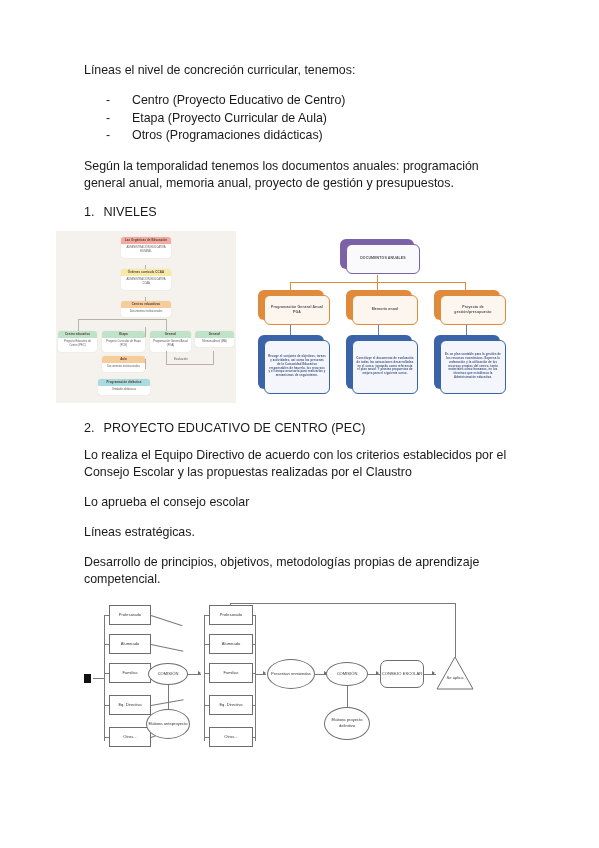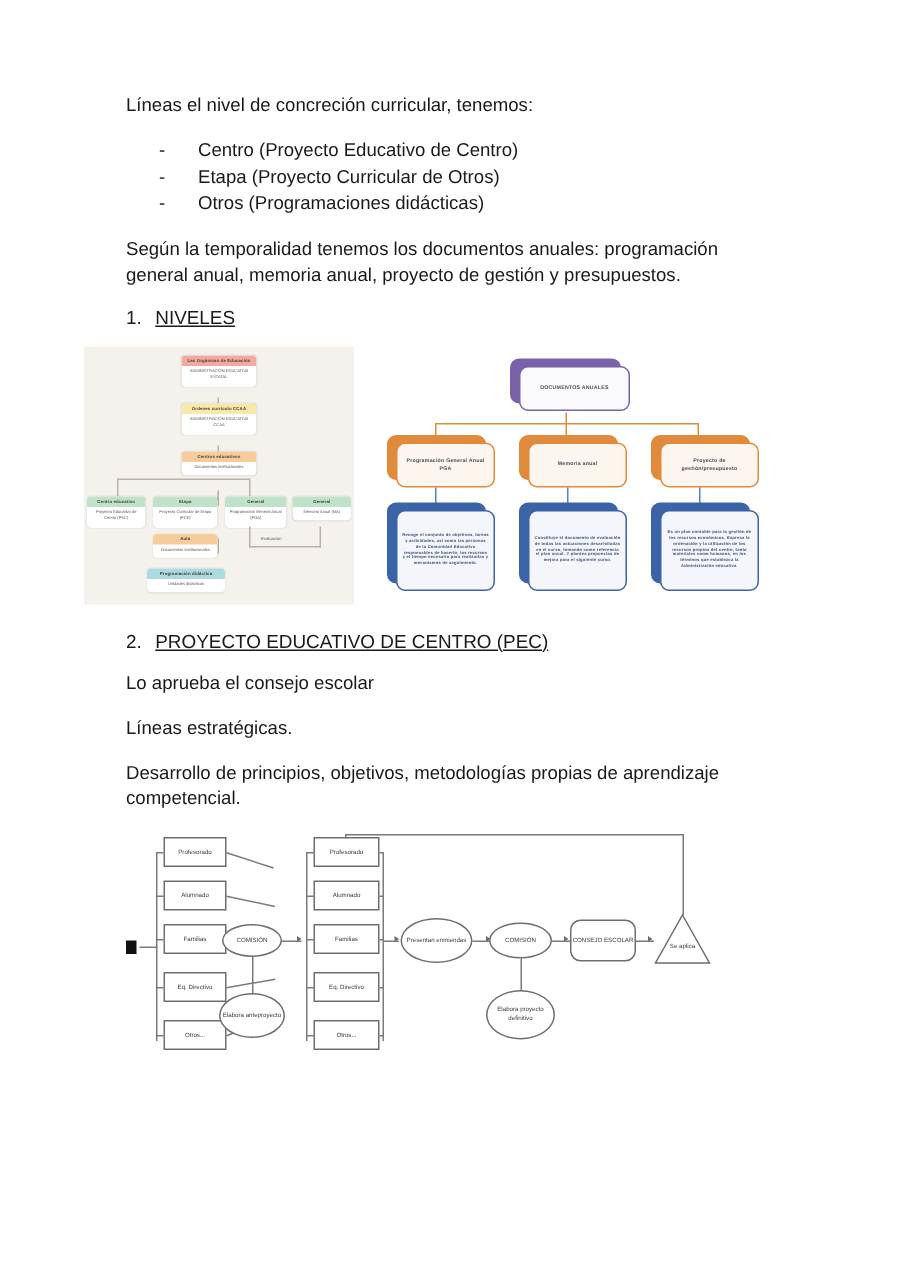--- a/index.html
+++ b/index.html
@@ -24,21 +24,21 @@
   ul.dashlist li {
     font-size: 12.4px; line-height: 17.5px; color: #1a1a1a;
     display: flex; gap: 22px;
   }
   ul.dashlist li .dash { width: 4px; }
   h2.numhead {
     font-size: 12.6px; font-weight: normal; margin: 0 0 12px 0;
     display: flex; gap: 9px; color: #1a1a1a;
   }
   h2.numhead .num { }
-  h2.numhead .txt { text-decoration: underline; }
+  h2.numhead .txt { }
 
   
   .figrow { position: relative; width: 432px; height: 172px; margin: 4px 0 16px 0; }
 
   
   .fig-left {
     position: absolute; left: -28px; top: 0; width: 180px; height: 172px;
     background: #f5f2ed;
   }
   .fl-box {
@@ -124,21 +124,21 @@
 
     <p class="para">Líneas el nivel de concreción curricular, tenemos:</p>
 
     <ul class="dashlist">
       <li>
           <span class="dash">-</span>
           <span>Centro  (Proyecto Educativo de Centro)</span>
         </li>
       <li>
           <span class="dash">-</span>
-          <span>Etapa (Proyecto Curricular de Otros)</span>
+          <span>Etapa (Proyecto Curricular de Aula)</span>
         </li>
       <li>
           <span class="dash">-</span>
           <span>Otros (Programaciones didácticas)</span>
         </li>
     </ul>
 
     <p class="para">Según la temporalidad tenemos los documentos anuales: programación general anual, memoria anual, proyecto de gestión y presupuestos.</p>
 
     <h2 class="numhead">
@@ -259,20 +259,21 @@
           </div>
         </div>
       </div>
     </div>
 
     <h2 class="numhead" style="margin-top:18px;">
       <span class="num">2.</span>
       <span class="txt">PROYECTO EDUCATIVO DE CENTRO (PEC)</span>
     </h2>
 
+    <p class="para">Lo realiza el Equipo Directivo de acuerdo con los criterios establecidos por el Consejo Escolar y las propuestas realizadas por el Claustro</p>
     <p class="para">Lo aprueba el consejo escolar</p>
     <p class="para">Líneas estratégicas.</p>
     <p class="para">Desarrollo de principios, objetivos, metodologías propias de aprendizaje competencial.</p>
 
     <div class="fig-bottom">
 
       <div class="blocksq" style="left:10px; top:73px;"></div>
 
       <div class="pl" style="left:19px; top:77px; width:12px; height:1px;"></div>
       <div class="pl" style="left:30px; top:14px; width:1px; height:126px;"></div>

